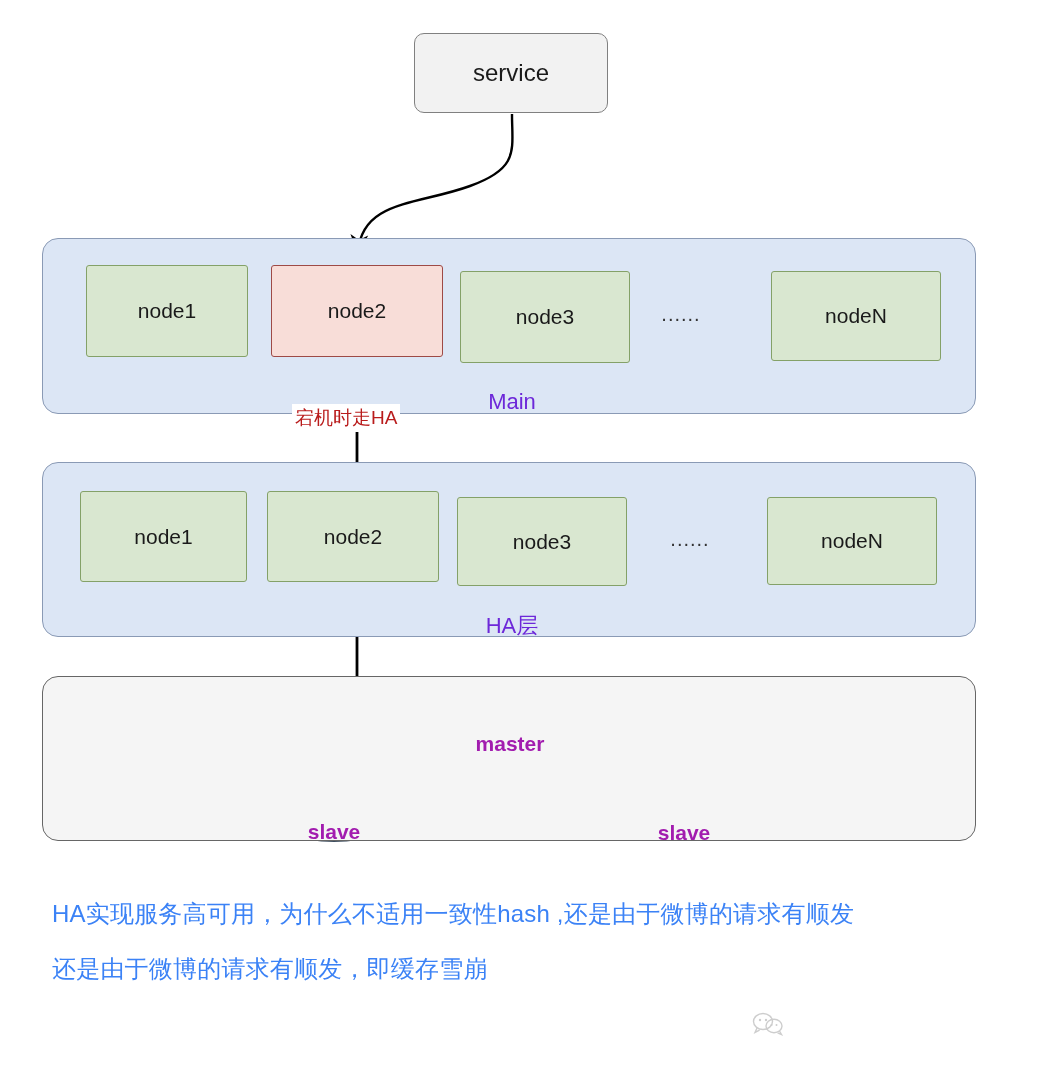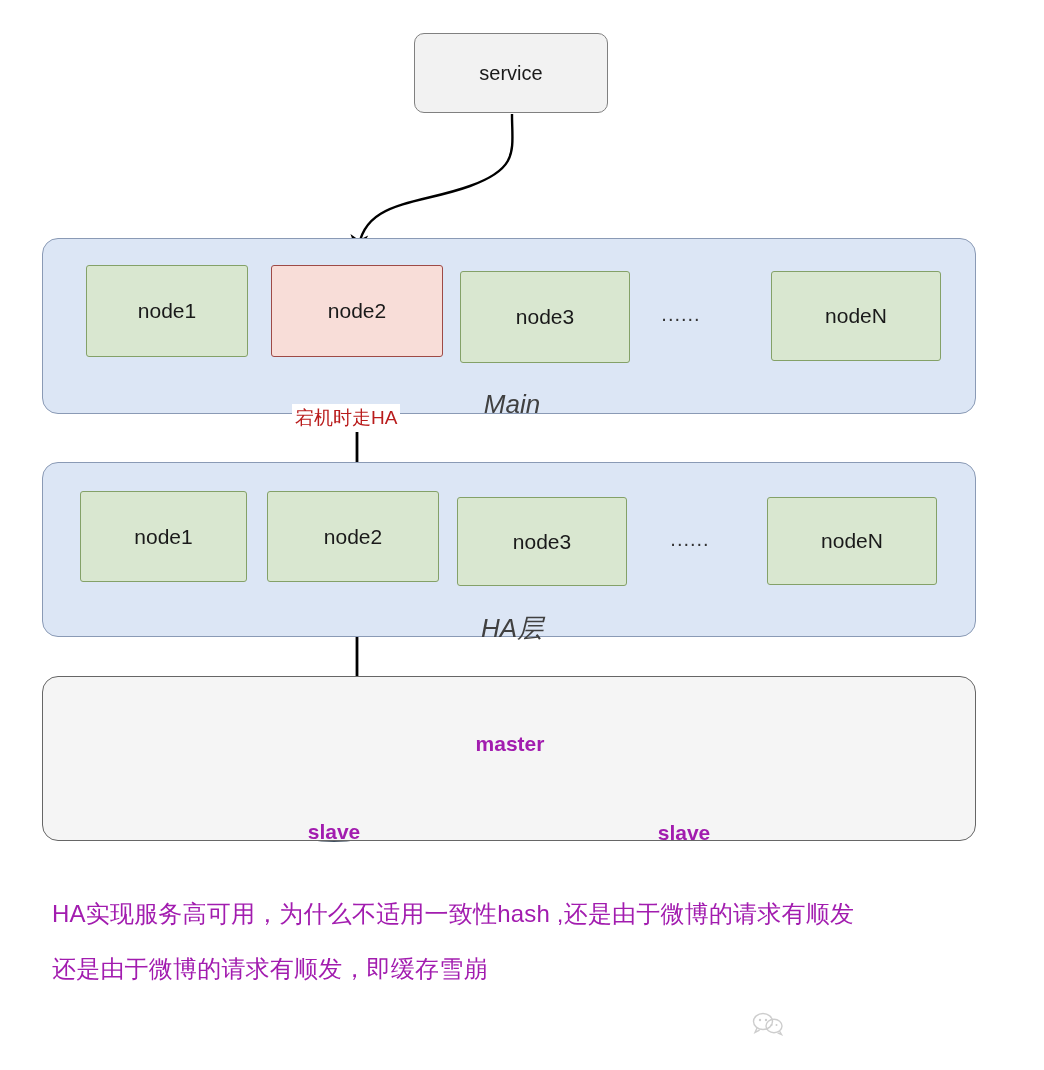--- a/index.html
+++ b/index.html
@@ -24,39 +24,38 @@
   .abs { position: absolute; box-sizing: border-box; }
 
   
   .service-box {
     left: 414px; top: 33px;
     width: 194px; height: 80px;
     background: #f2f2f2;
     border: 1.6px solid #808080;
     border-radius: 10px;
     display: flex; align-items: center; justify-content: center;
-    font-size: 20px;
+    font-size: 24px;
     color: #1a1a1a;
   }
 
   
   .layer {
     background: #dce6f5;
     border: 1.4px solid #8a9ab5;
     border-radius: 16px;
   }
   .layer-main { left: 42px; top: 238px; width: 934px; height: 176px; }
   .layer-ha   { left: 42px; top: 462px; width: 934px; height: 175px; }
 
   .layer-label {
-    font-size: 26px;
-    color: #404040;
+    font-size: 22px;
+    color: #6d28d9;
     text-align: center;
     white-space: nowrap;
-    font-style: italic;
   }
   .label-main { left: 412px; top: 389px; width: 200px; }
   .label-ha   { left: 412px; top: 611px; width: 200px; }
 
   
   .node {
     border-radius: 3px;
     display: flex; align-items: center; justify-content: center;
     font-size: 21px;
     color: #1a1a1a;
@@ -105,21 +104,21 @@
     padding: 1px 3px;
     white-space: nowrap;
   }
 
   
   .para {
     left: 52px; top: 886px;
     width: 960px;
     font-size: 24px;
     line-height: 55px;
-    color: #a21caf;
+    color: #3b82f6;
     letter-spacing: 0.2px;
   }
   .para div { white-space: nowrap; }
 
   
   .watermark {
     left: 752px; top: 1012px;
     display: flex; align-items: center; gap: 8px;
     opacity: 0.42;
   }

